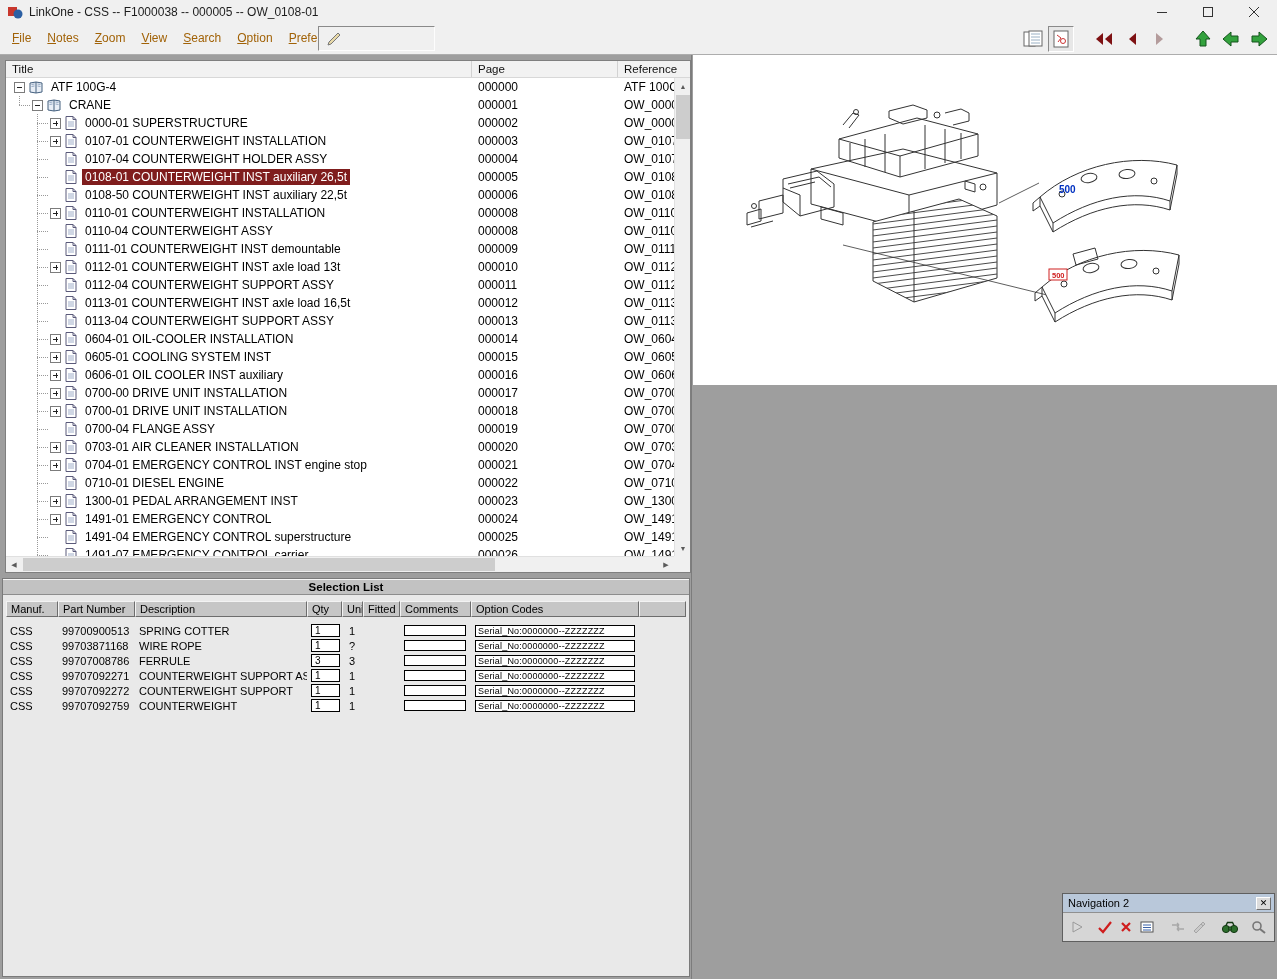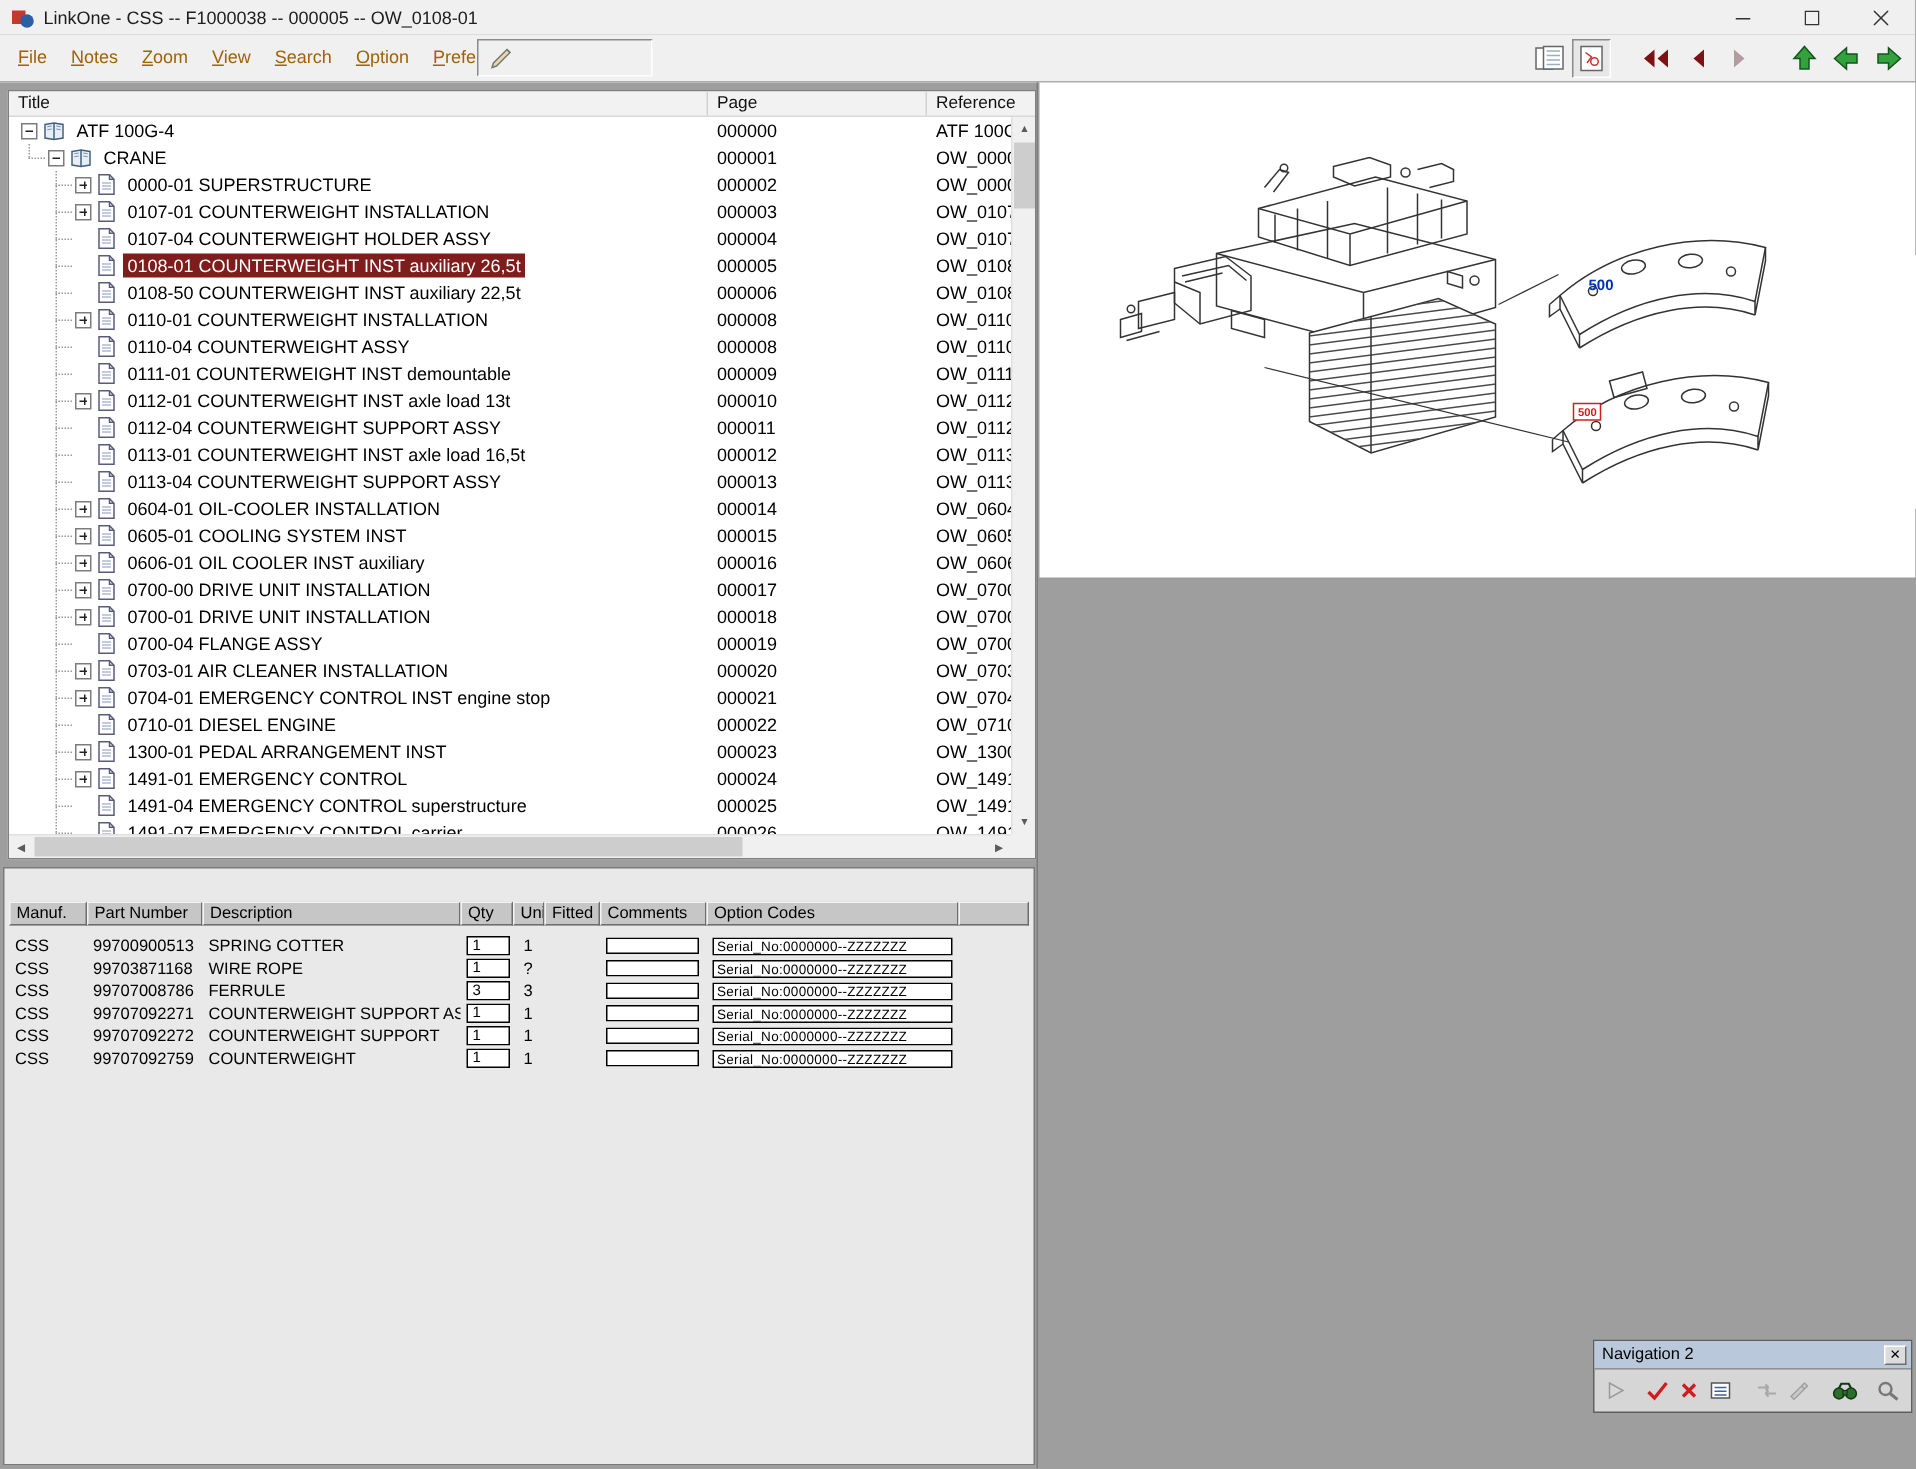--- a/index.html
+++ b/index.html
@@ -568,20 +568,21 @@
     </div>
     <div class="hscroll">
       <div class="sarrow">◀</div>
       <div class="hthumb"></div>
       <div class="sarrow hright">▶</div>
     </div>
     <div class="scorner"></div>
   </div>
 
   <div class="sel-panel">
+    <div class="sel-title">Selection List</div>
     <div class="sel-header" id="sel-header">
         <div class="sel-h c0">Manuf.</div>
         <div class="sel-h c1">Part Number</div>
         <div class="sel-h c2">Description</div>
         <div class="sel-h c3">Qty</div>
         <div class="sel-h c4">Units</div>
         <div class="sel-h c5">Fitted</div>
         <div class="sel-h c6">Comments</div>
         <div class="sel-h c7">Option Codes</div>
         <div class="sel-h fill"></div>

